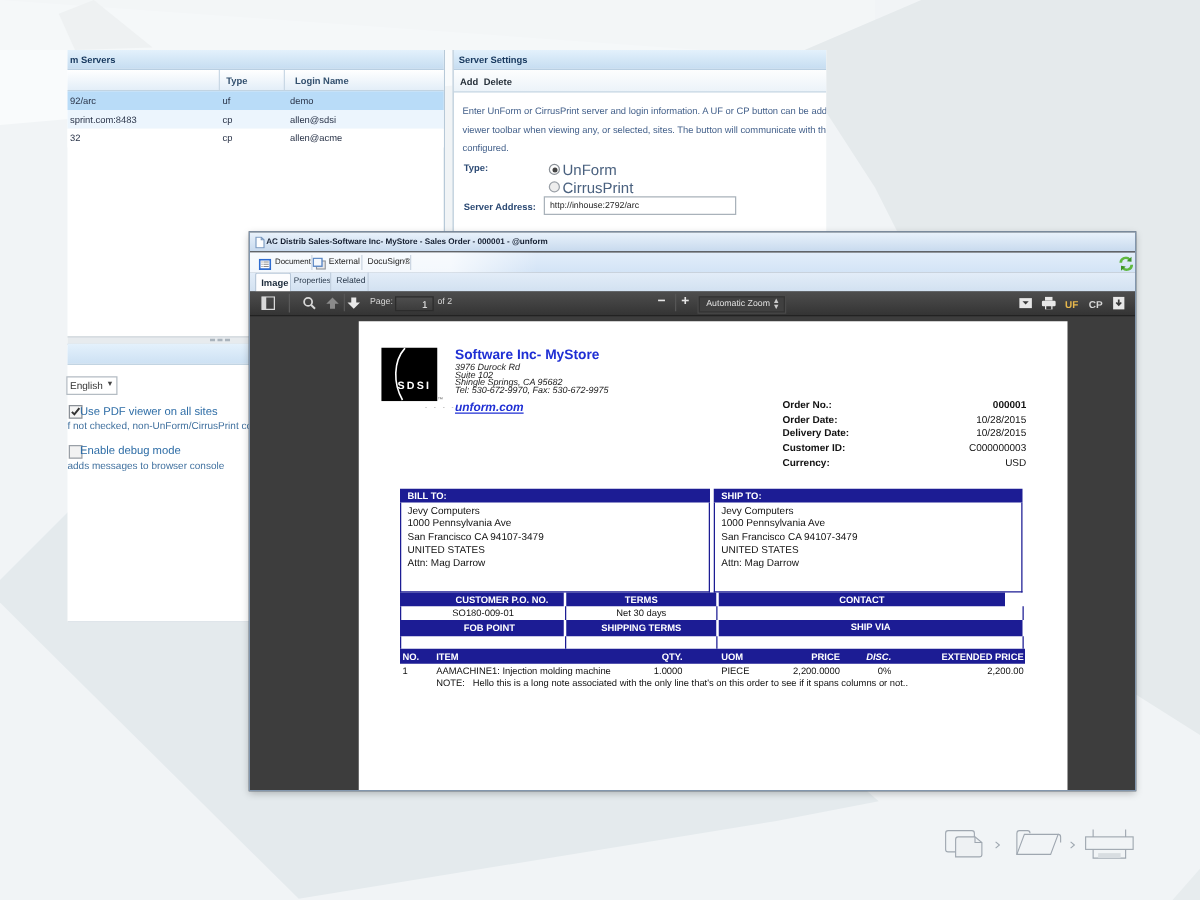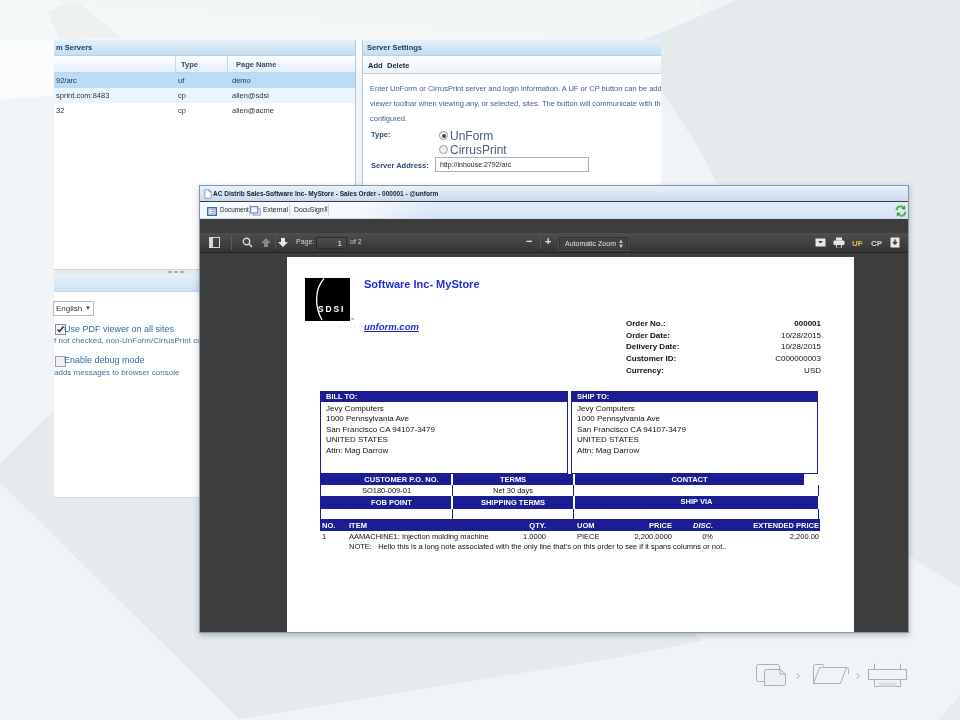--- a/index.html
+++ b/index.html
@@ -23,21 +23,21 @@
 <div class="abs" id="leftwin" style="left:54px;top:40px;width:301px;height:457px;background:#fff;border-right:1px solid #b7c9d8;border-bottom:1px solid #d5dde4;">
 
   <div class="abs" style="left:0;top:0;width:301px;height:15px;background:linear-gradient(#e3f1fc,#c6ddf1);border-bottom:1px solid #b9cfe2;">
     <span class="abs" style="left:2px;top:3px;font-size:7.5px;font-weight:bold;color:#17385e;">m Servers</span>
   </div>
 
   <div class="abs" style="left:0;top:16px;width:301px;height:16px;background:linear-gradient(#ffffff,#e3eef8);border-bottom:1px solid #c2d4e2;">
     <div class="abs" style="left:121px;top:0;width:1px;height:16px;background:#c9d8e5;"></div>
     <div class="abs" style="left:173px;top:0;width:1px;height:16px;background:#c9d8e5;"></div>
     <span class="abs" style="left:127px;top:4px;font-size:7.5px;font-weight:bold;color:#33506e;">Type</span>
-    <span class="abs" style="left:182px;top:4px;font-size:7.5px;font-weight:bold;color:#33506e;">Page Name</span>
+    <span class="abs" style="left:182px;top:4px;font-size:7.5px;font-weight:bold;color:#33506e;">Login Name</span>
   </div>
 
   <div class="abs" style="left:0;top:33px;width:301px;height:15px;background:#b9dcf8;">
     <span class="abs" style="left:2px;top:3px;font-size:7.5px;color:#2a3449;">92/arc</span>
     <span class="abs" style="left:124px;top:3px;font-size:7.5px;color:#2a3449;">uf</span>
     <span class="abs" style="left:178px;top:3px;font-size:7.5px;color:#2a3449;">demo</span>
   </div>
   <div class="abs" style="left:0;top:48px;width:301px;height:15px;background:#ecf5fd;">
     <span class="abs" style="left:2px;top:3px;font-size:7.5px;color:#2a3449;">sprint.com:8483</span>
     <span class="abs" style="left:124px;top:3px;font-size:7.5px;color:#2a3449;">cp</span>
@@ -132,20 +132,29 @@
     <span class="abs" style="left:94px;top:4px;font-size:6.8px;color:#1c1c1c;">DocuSign®</span>
     <div class="abs" style="left:128px;top:2px;width:1px;height:12px;background:#ccd6e2;"></div>
     <svg class="abs" style="left:695px;top:3px" width="12" height="12" viewBox="0 0 12 12">
       <path d="M1.6 5.2 A4 4 0 0 1 8.6 2.6" stroke="#5fb83f" stroke-width="2.1" fill="none"></path>
       <path d="M10.4 6.8 A4 4 0 0 1 3.4 9.4" stroke="#5fb83f" stroke-width="2.1" fill="none"></path>
       <path d="M10.2 0.4 L10.2 4.4 L6.4 3.9 Z" fill="#3f9428"></path>
       <path d="M1.8 11.6 L1.8 7.6 L5.6 8.1 Z" fill="#3f9428"></path>
     </svg>
   </div>
 
+  <div class="abs" style="left:0;top:32px;width:708px;height:15px;background:linear-gradient(#e3edf8,#d2e1f1);border-bottom:1px solid #b9c9da;">
+    <div class="abs" style="left:4px;top:0px;width:27px;height:15px;background:#fdfdfe;border:1px solid #b9c9da;border-bottom:none;border-radius:2px 2px 0 0;">
+      <span class="abs" style="left:4px;top:3px;font-size:7.5px;font-weight:bold;color:#1b2a3a;">Image</span>
+    </div>
+    <span class="abs" style="left:35px;top:3px;font-size:6.5px;color:#2a3a4c;">Properties</span>
+    <div class="abs" style="left:64px;top:0px;width:1px;height:15px;background:#c2d0df;"></div>
+    <span class="abs" style="left:69px;top:3px;font-size:6.8px;color:#2a3a4c;">Related</span>
+    <div class="abs" style="left:94px;top:0px;width:1px;height:15px;background:#c2d0df;"></div>
+  </div>
 
   <div class="abs" style="left:0;top:47px;width:708px;height:19px;background:linear-gradient(#4e4e4e,#343434);border-bottom:1px solid #222;">
     <svg class="abs" style="left:9px;top:4px" width="11" height="11" viewBox="0 0 11 11">
       <rect x="0.5" y="0.5" width="10" height="10" fill="none" stroke="#d8d8d8"></rect>
       <rect x="0.5" y="0.5" width="3.5" height="10" fill="#d8d8d8"></rect>
     </svg>
     <div class="abs" style="left:31px;top:2px;width:1px;height:15px;background:#5a5a5a;"></div>
     <svg class="abs" style="left:42px;top:4px" width="11" height="11" viewBox="0 0 11 11">
       <circle cx="4.5" cy="4.5" r="3.2" fill="none" stroke="#d8d8d8" stroke-width="1.4"></circle>
       <path d="M7 7 L10 10" stroke="#d8d8d8" stroke-width="1.6"></path>
@@ -191,20 +200,23 @@
   <div class="abs" id="page" style="left:87px;top:71px;width:567px;height:375px;background:#ffffff;color:#111;">
 
     <svg class="abs" style="left:18px;top:21px" width="45" height="43" viewBox="0 0 45 43">
       <rect x="0" y="0" width="45" height="43" fill="#000"></rect>
       <path d="M19 0.5 C 9.5 11, 9.5 29, 17 42" fill="none" stroke="#fff" stroke-width="1.3"></path>
       <text x="13" y="33.5" font-family="Liberation Sans, sans-serif" font-size="8.5" font-weight="bold" letter-spacing="1.8" fill="#fff">SDSI</text>
     </svg>
     <span class="abs" style="left:63px;top:60px;font-size:4.5px;color:#666;">™</span>
     <span class="abs" style="left:53px;top:66px;font-size:5px;letter-spacing:2px;color:#999;">- - - -</span>
     <span class="abs" style="left:77px;top:20.5px;font-size:11px;font-weight:bold;color:#1f2fd4;">Software Inc- MyStore</span>
+    <div class="abs" style="left:77px;top:34px;font-size:7.2px;font-style:italic;color:#1a1a1a;line-height:5.9px;white-space:nowrap;">
+      3976 Durock Rd<br>Suite 102<br>Shingle Springs, CA 95682<br>Tel: 530-672-9970, Fax: 530-672-9975
+    </div>
     <span class="abs" style="left:77px;top:64px;font-size:9.5px;font-weight:bold;font-style:italic;color:#1f2fd4;text-decoration:underline;">unform.com</span>
 
     <div class="abs" style="left:339px;top:61px;width:195px;font-size:8px;line-height:11.7px;">
       <div>
           <span style="float:left;font-weight:bold;">Order No.:</span>
           <span style="float:right;font-weight:bold;">000001</span>
         </div>
         <div style="clear:both;"></div>
       <div>
           <span style="float:left;font-weight:bold;">Order Date:</span>

